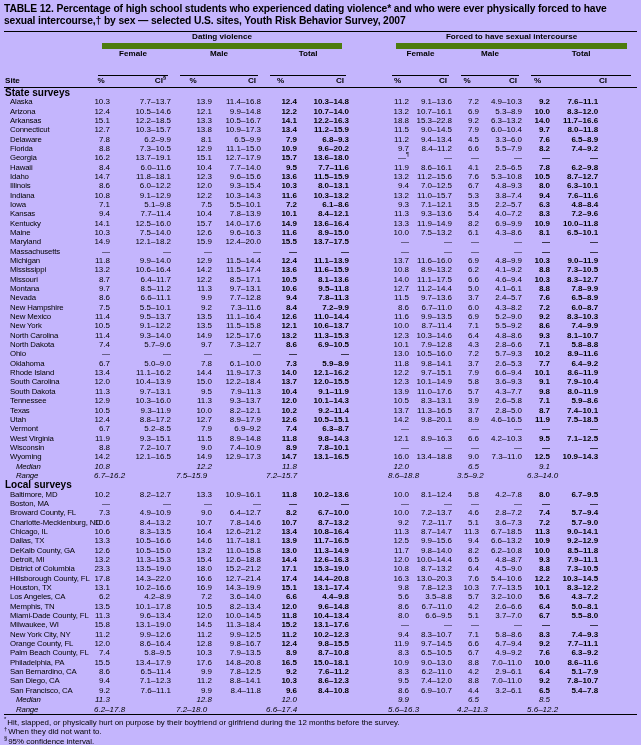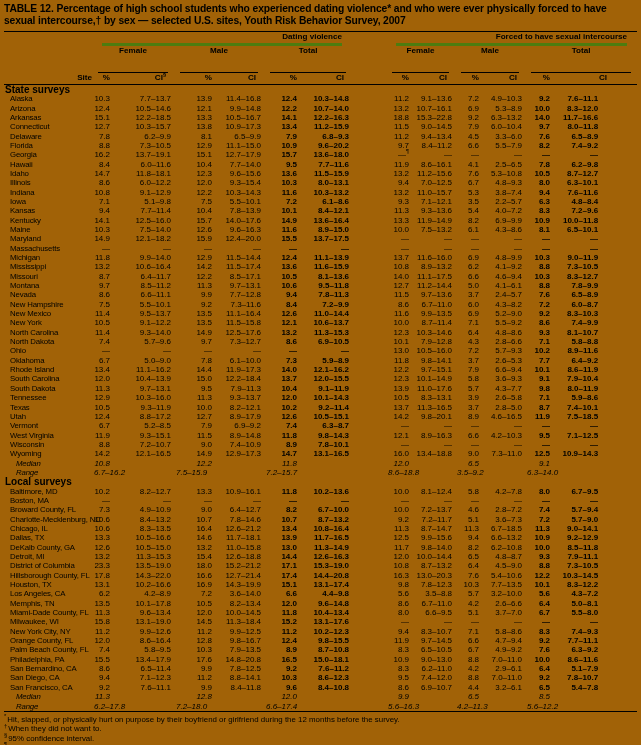--- a/index.html
+++ b/index.html
@@ -1,29 +1,29 @@
 <!DOCTYPE html>
 <html><head>
 <meta charset="utf-8">
 <style>
   html,body{margin:0;padding:0;background:#fff;}
   .page{
-    width:641px;height:745px;box-sizing:border-box;background:#a16207;color:#000;
+    width:641px;height:745px;box-sizing:border-box;background:#c4b5fd;color:#000;
     padding:3px 4px 0 4px;font-family:"Liberation Sans",sans-serif;overflow:hidden;
   }
   .title{
     font-weight:bold;font-size:10.3px;line-height:12.4px;letter-spacing:-0.12px;color:#000;
   }
   table{
     border-collapse:collapse;table-layout:fixed;width:633px;margin-top:3px;
     border-top:1.2px solid #000;border-bottom:1.6px solid #000;
   }
   thead th,thead td{padding:0;vertical-align:bottom;font-weight:bold;font-size:8.1px;line-height:10px;}
-  thead .h3 td,thead th.site-h,thead td.gap-h3{border-bottom:1.5px solid #000;text-align:right;}
-  .grule{border-bottom:3px solid #4d7c0f;text-align:right;margin:0 10px;padding-bottom:1px;white-space:nowrap;}
+  thead .h3 td,thead th.site-h,thead td.gap-h3{border-bottom:1.5px solid #000;}
+  .grule{border-bottom:6px solid #4d7c0f;text-align:center;margin:0 10px;padding-bottom:1px;white-space:nowrap;}
   .srule{border-bottom:1px solid #000;text-align:center;margin:0 6px;padding-bottom:16px;}
   .site-h{text-align:left;padding-left:1px;padding-bottom:1px;}
   .plbl{text-align:center;padding-bottom:1px;}
   .clbl{text-align:right;padding-right:8px;padding-bottom:1px;}
   .clbl.clast{padding-right:30px;}
   tbody td{
     padding:0;font-size:8px;line-height:9.35px;height:9.35px;white-space:nowrap;
     vertical-align:bottom;color:#000;
   }
   td.section{font-weight:bold;padding-left:1px;font-size:10px;}

